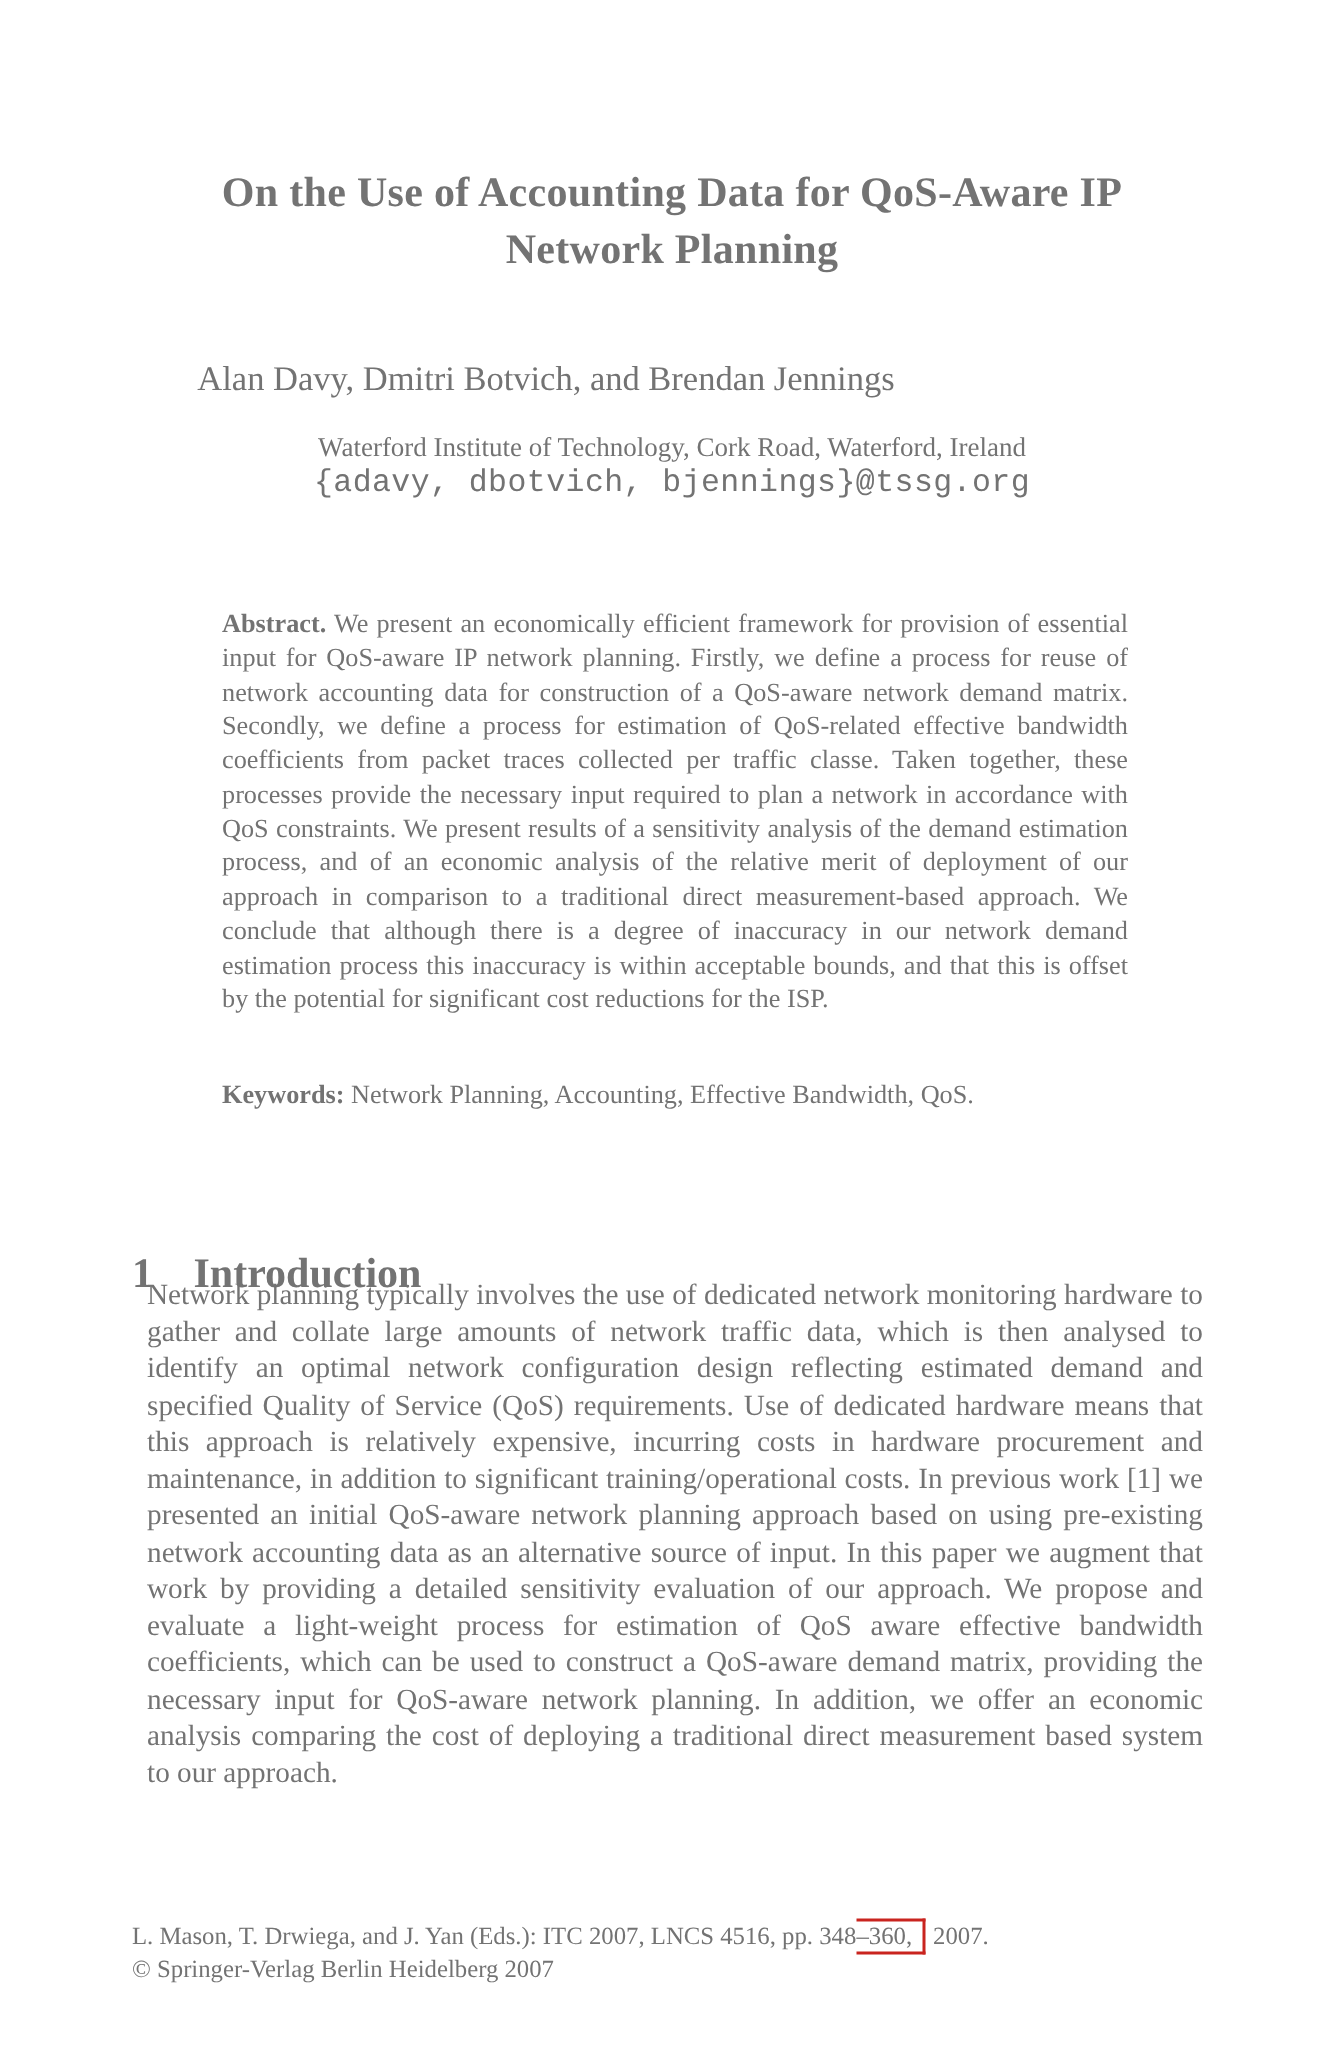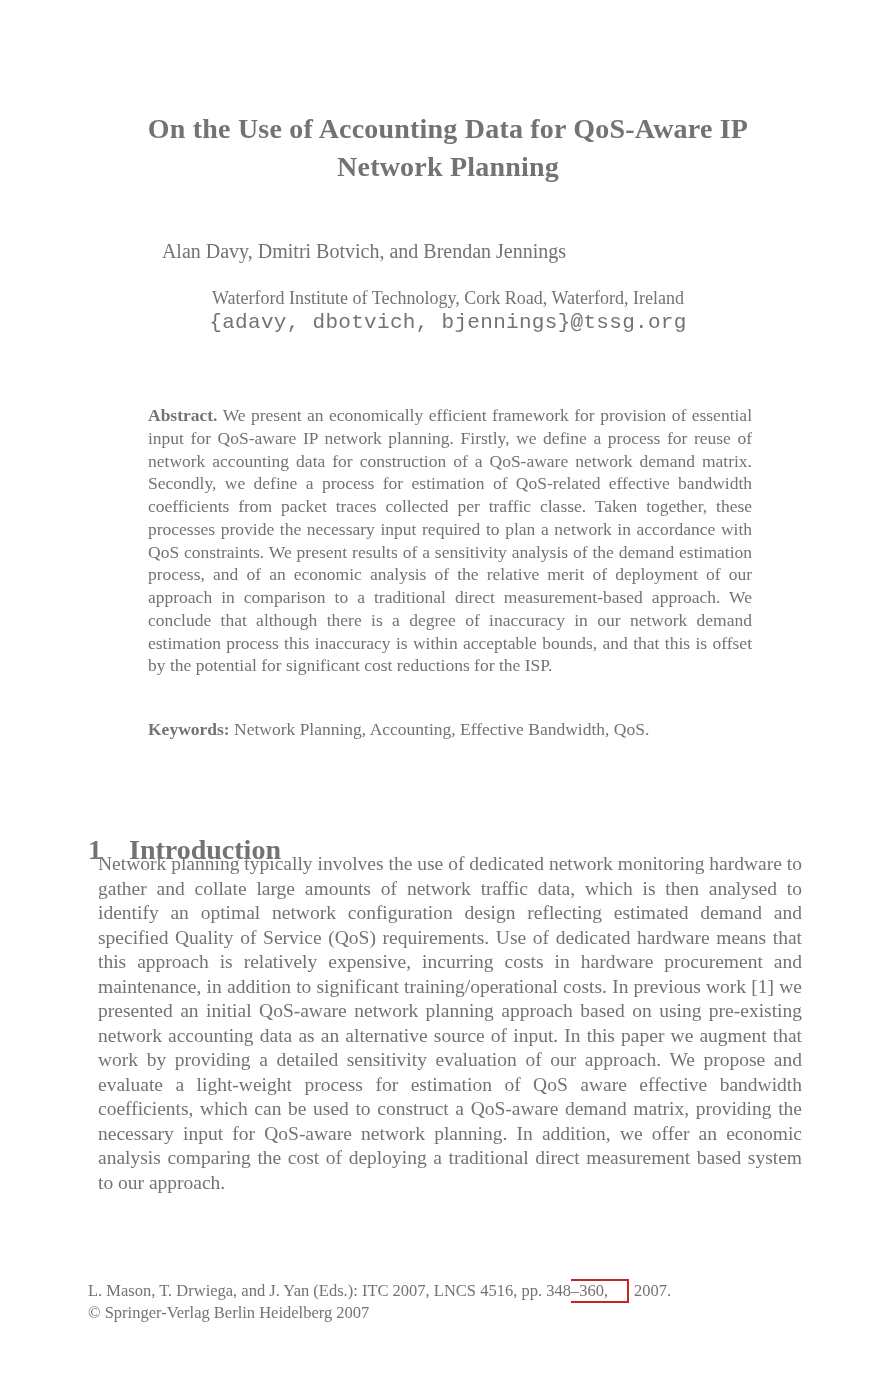--- a/index.html
+++ b/index.html
@@ -22,21 +22,21 @@
     font-weight: bold;
     line-height: 38px;
     letter-spacing: 0.2px;
   }
   .authors {
     position: absolute;
     top: 240px;
     left: 0;
     width: 728px;
     text-align: center;
-    font-size: 20px;
+    font-size: 23px;
   }
   .affiliation {
     position: absolute;
     top: 287px;
     left: 0;
     width: 896px;
     text-align: center;
     font-size: 18px;
     line-height: 23.5px;
   }
@@ -88,21 +88,21 @@
     top: 1280px;
     left: 88px;
     width: 760px;
     font-size: 16.5px;
     line-height: 22px;
   }
   .link-box {
     border-top: 2px solid #c9241f;
     border-bottom: 2px solid #c9241f;
     border-right: 2px solid #c9241f;
-    padding: 0 19px 1px 0;
+    padding: 0 7px 1px 0;
   }
   .after-box { margin-left: 5px; }
 </style>
 </head>
 <body>
 
 <div class="page">
 
   <div class="paper-title">On the Use of Accounting Data for QoS-Aware IP Network Planning</div>
 

